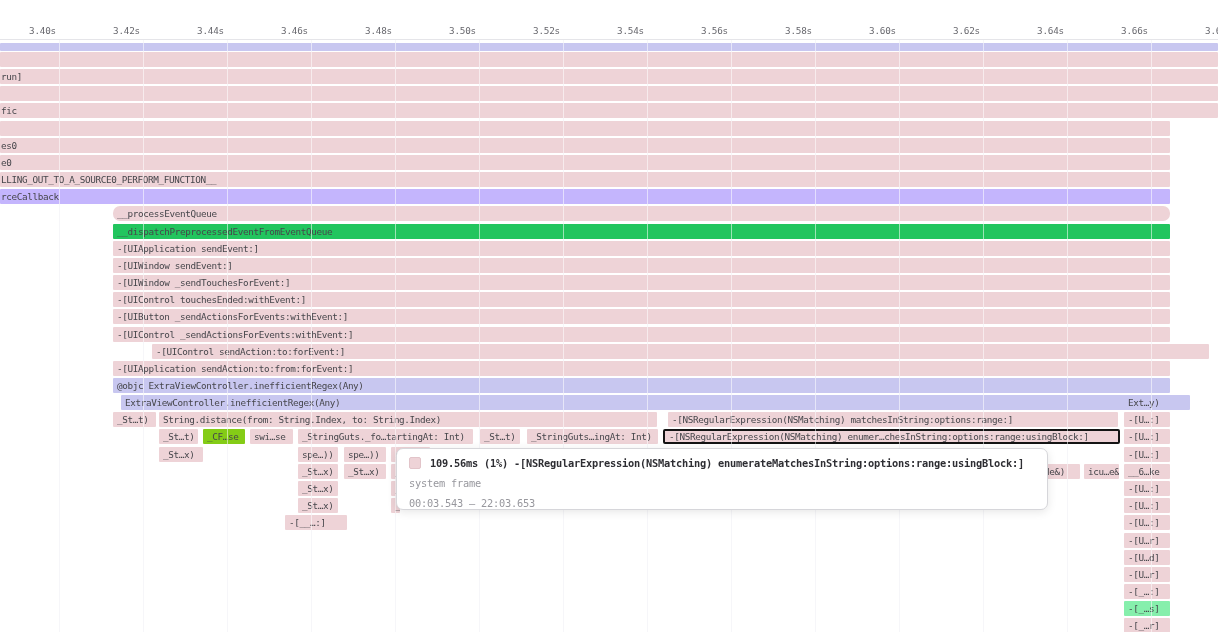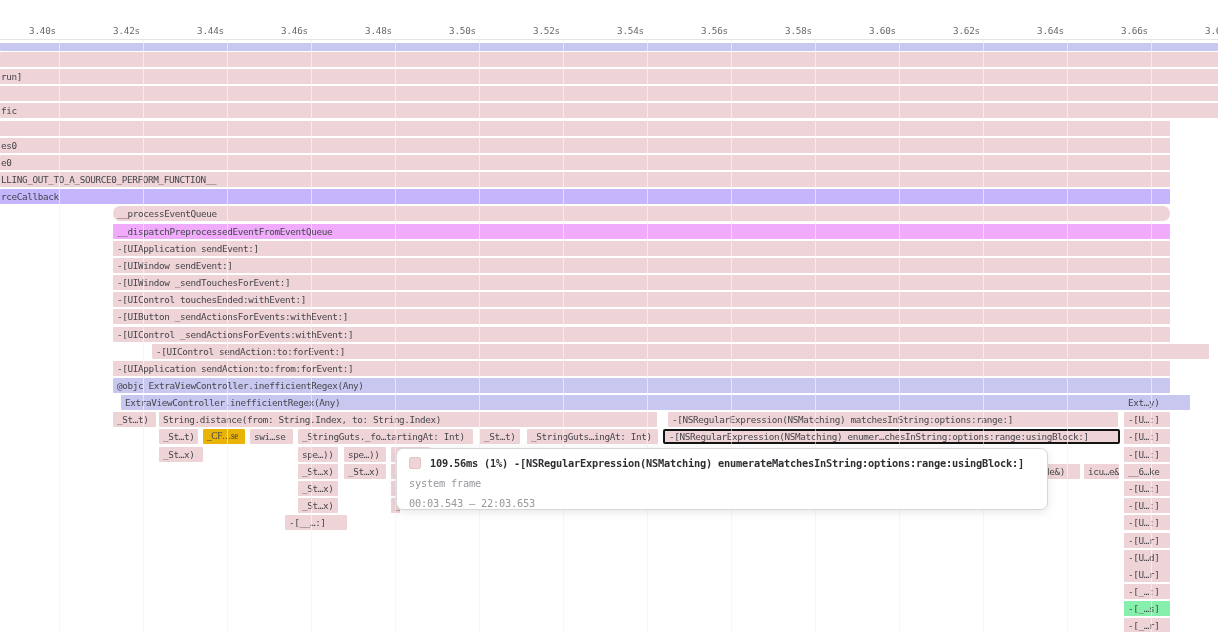--- a/index.html
+++ b/index.html
@@ -55,38 +55,38 @@
       <div class="bar edge" style="left: 0px; top: 52px; width: 1218px; height: 15px; background: rgb(238, 211, 215);"></div>
       <div class="bar edge" style="left: 0px; top: 69px; width: 1218px; height: 15px; background: rgb(238, 211, 215);">run]</div>
       <div class="bar edge" style="left: 0px; top: 86px; width: 1218px; height: 15px; background: rgb(238, 211, 215);"></div>
       <div class="bar edge" style="left: 0px; top: 103px; width: 1218px; height: 15px; background: rgb(238, 211, 215);">fic</div>
       <div class="bar edge" style="left: 0px; top: 121px; width: 1170px; height: 15px; background: rgb(238, 211, 215);"></div>
       <div class="bar edge" style="left: 0px; top: 138px; width: 1170px; height: 15px; background: rgb(238, 211, 215);">es0</div>
       <div class="bar edge" style="left: 0px; top: 155px; width: 1170px; height: 15px; background: rgb(238, 211, 215);">e0</div>
       <div class="bar edge" style="left: 0px; top: 172px; width: 1170px; height: 15px; background: rgb(238, 211, 215);">LLING_OUT_TO_A_SOURCE0_PERFORM_FUNCTION__</div>
       <div class="bar edge" style="left: 0px; top: 189px; width: 1170px; height: 15px; background: #c4b5fd;">rceCallback</div>
       <div class="bar" style="left: 113px; top: 206px; width: 1057px; height: 15px; background: rgb(238, 211, 215); border-radius: 7px;">__processEventQueue</div>
-      <div class="bar" style="left: 113px; top: 224px; width: 1057px; height: 15px; background: #f0abfc;">__dispatchPreprocessedEventFromEventQueue</div>
+      <div class="bar" style="left: 113px; top: 224px; width: 1057px; height: 15px; background: #22c55e;">__dispatchPreprocessedEventFromEventQueue</div>
       <div class="bar" style="left: 113px; top: 241px; width: 1057px; height: 15px; background: rgb(238, 211, 215);">-[UIApplication sendEvent:]</div>
       <div class="bar" style="left: 113px; top: 258px; width: 1057px; height: 15px; background: rgb(238, 211, 215);">-[UIWindow sendEvent:]</div>
       <div class="bar" style="left: 113px; top: 275px; width: 1057px; height: 15px; background: rgb(238, 211, 215);">-[UIWindow _sendTouchesForEvent:]</div>
       <div class="bar" style="left: 113px; top: 292px; width: 1057px; height: 15px; background: rgb(238, 211, 215);">-[UIControl touchesEnded:withEvent:]</div>
       <div class="bar" style="left: 113px; top: 309px; width: 1057px; height: 15px; background: rgb(238, 211, 215);">-[UIButton _sendActionsForEvents:withEvent:]</div>
       <div class="bar" style="left: 113px; top: 327px; width: 1057px; height: 15px; background: rgb(238, 211, 215);">-[UIControl _sendActionsForEvents:withEvent:]</div>
       <div class="bar" style="left: 113px; top: 344px; width: 1057px; height: 15px; background: rgb(238, 211, 215); margin-left: 39px;">-[UIControl sendAction:to:forEvent:]</div>
       <div class="bar" style="left: 113px; top: 361px; width: 1057px; height: 15px; background: rgb(238, 211, 215);">-[UIApplication sendAction:to:from:forEvent:]</div>
       <div class="bar" style="left: 113px; top: 378px; width: 1057px; height: 15px; background: rgb(200, 199, 240);">@objc ExtraViewController.inefficientRegex(Any)</div>
       <div class="bar" style="left: 113px; top: 395px; width: 1007px; height: 15px; background: rgb(200, 199, 240); margin-left: 8px;">ExtraViewController.inefficientRegex(Any)</div>
       <div class="bar" style="left: 1124px; top: 395px; width: 66px; height: 15px; background: rgb(200, 199, 240);">Ext…y)</div>
       <div class="bar" style="left: 113px; top: 412px; width: 43px; height: 15px; background: rgb(238, 211, 215);">_St…t)</div>
       <div class="bar" style="left: 159px; top: 412px; width: 498px; height: 15px; background: rgb(238, 211, 215);">String.distance(from: String.Index, to: String.Index)</div>
       <div class="bar" style="left: 668px; top: 412px; width: 450px; height: 15px; background: rgb(238, 211, 215);">-[NSRegularExpression(NSMatching) matchesInString:options:range:]</div>
       <div class="bar" style="left: 1124px; top: 412px; width: 46px; height: 15px; background: rgb(238, 211, 215);">-[U…:]</div>
       <div class="bar" style="left: 159px; top: 429px; width: 39px; height: 15px; background: rgb(238, 211, 215);">_St…t)</div>
-      <div class="bar" style="left: 203px; top: 429px; width: 42px; height: 15px; background: #eab308; font-family: Liberation Serif, serif;">_CF…se</div>
+      <div class="bar" style="left: 203px; top: 429px; width: 42px; height: 15px; background: #84cc16;">_CF…se</div>
       <div class="bar" style="left: 250px; top: 429px; width: 43px; height: 15px; background: rgb(238, 211, 215);">swi…se</div>
       <div class="bar" style="left: 298px; top: 429px; width: 175px; height: 15px; background: rgb(238, 211, 215);">_StringGuts._fo…tartingAt: Int)</div>
       <div class="bar" style="left: 480px; top: 429px; width: 40px; height: 15px; background: rgb(238, 211, 215);">_St…t)</div>
       <div class="bar" style="left: 527px; top: 429px; width: 131px; height: 15px; background: rgb(238, 211, 215);">_StringGuts…ingAt: Int)</div>
       <div class="bar sel" style="left: 663px; top: 429px; width: 457px; height: 15px; background: rgb(238, 211, 215);">-[NSRegularExpression(NSMatching) enumer…chesInString:options:range:usingBlock:]</div>
       <div class="bar" style="left: 1124px; top: 429px; width: 46px; height: 15px; background: rgb(238, 211, 215);">-[U…:]</div>
       <div class="bar" style="left: 159px; top: 447px; width: 44px; height: 15px; background: rgb(238, 211, 215);">_St…x)</div>
       <div class="bar" style="left: 298px; top: 447px; width: 40px; height: 15px; background: rgb(238, 211, 215);">spe…))</div>
       <div class="bar" style="left: 344px; top: 447px; width: 42px; height: 15px; background: rgb(238, 211, 215);">spe…))</div>
       <div class="bar" style="left: 391px; top: 447px; width: 39px; height: 15px; background: rgb(238, 211, 215);">s</div>
@@ -99,21 +99,21 @@
       <div class="bar" style="left: 1124px; top: 464px; width: 46px; height: 15px; background: rgb(238, 211, 215);">__6…ke</div>
       <div class="bar" style="left: 298px; top: 481px; width: 40px; height: 15px; background: rgb(238, 211, 215);">_St…x)</div>
       <div class="bar" style="left: 391px; top: 481px; width: 9px; height: 15px; background: rgb(238, 211, 215);">_</div>
       <div class="bar" style="left: 1124px; top: 481px; width: 46px; height: 15px; background: rgb(238, 211, 215);">-[U…:]</div>
       <div class="bar" style="left: 298px; top: 498px; width: 40px; height: 15px; background: rgb(238, 211, 215);">_St…x)</div>
       <div class="bar" style="left: 391px; top: 498px; width: 9px; height: 15px; background: rgb(238, 211, 215);">_</div>
       <div class="bar" style="left: 1124px; top: 498px; width: 46px; height: 15px; background: rgb(238, 211, 215);">-[U…:]</div>
       <div class="bar" style="left: 285px; top: 515px; width: 62px; height: 15px; background: rgb(238, 211, 215);">-[__…:]</div>
       <div class="bar" style="left: 1124px; top: 515px; width: 46px; height: 15px; background: rgb(238, 211, 215);">-[U…:]</div>
       <div class="bar" style="left: 1124px; top: 533px; width: 46px; height: 15px; background: rgb(238, 211, 215);">-[U…r]</div>
-      <div class="bar" style="left: 1124px; top: 550px; width: 46px; height: 32px; background: rgb(238, 211, 215);">-[U…d]</div>
+      <div class="bar" style="left: 1124px; top: 550px; width: 46px; height: 15px; background: rgb(238, 211, 215);">-[U…d]</div>
       <div class="bar" style="left: 1124px; top: 567px; width: 46px; height: 15px; background: rgb(238, 211, 215);">-[U…r]</div>
       <div class="bar" style="left: 1124px; top: 584px; width: 46px; height: 15px; background: rgb(238, 211, 215);">-[_…:]</div>
       <div class="bar" style="left: 1124px; top: 601px; width: 46px; height: 15px; background: #86efac;">-[_…s]</div>
       <div class="bar" style="left: 1124px; top: 618px; width: 46px; height: 15px; background: rgb(238, 211, 215);">-[_…r]</div>
     </div>
   <div id="grid-over-layer">
       <div class="grid-over" style="left: 59px;"></div>
       <div class="grid-over" style="left: 143px;"></div>
       <div class="grid-over" style="left: 227px;"></div>
       <div class="grid-over" style="left: 311px;"></div>

